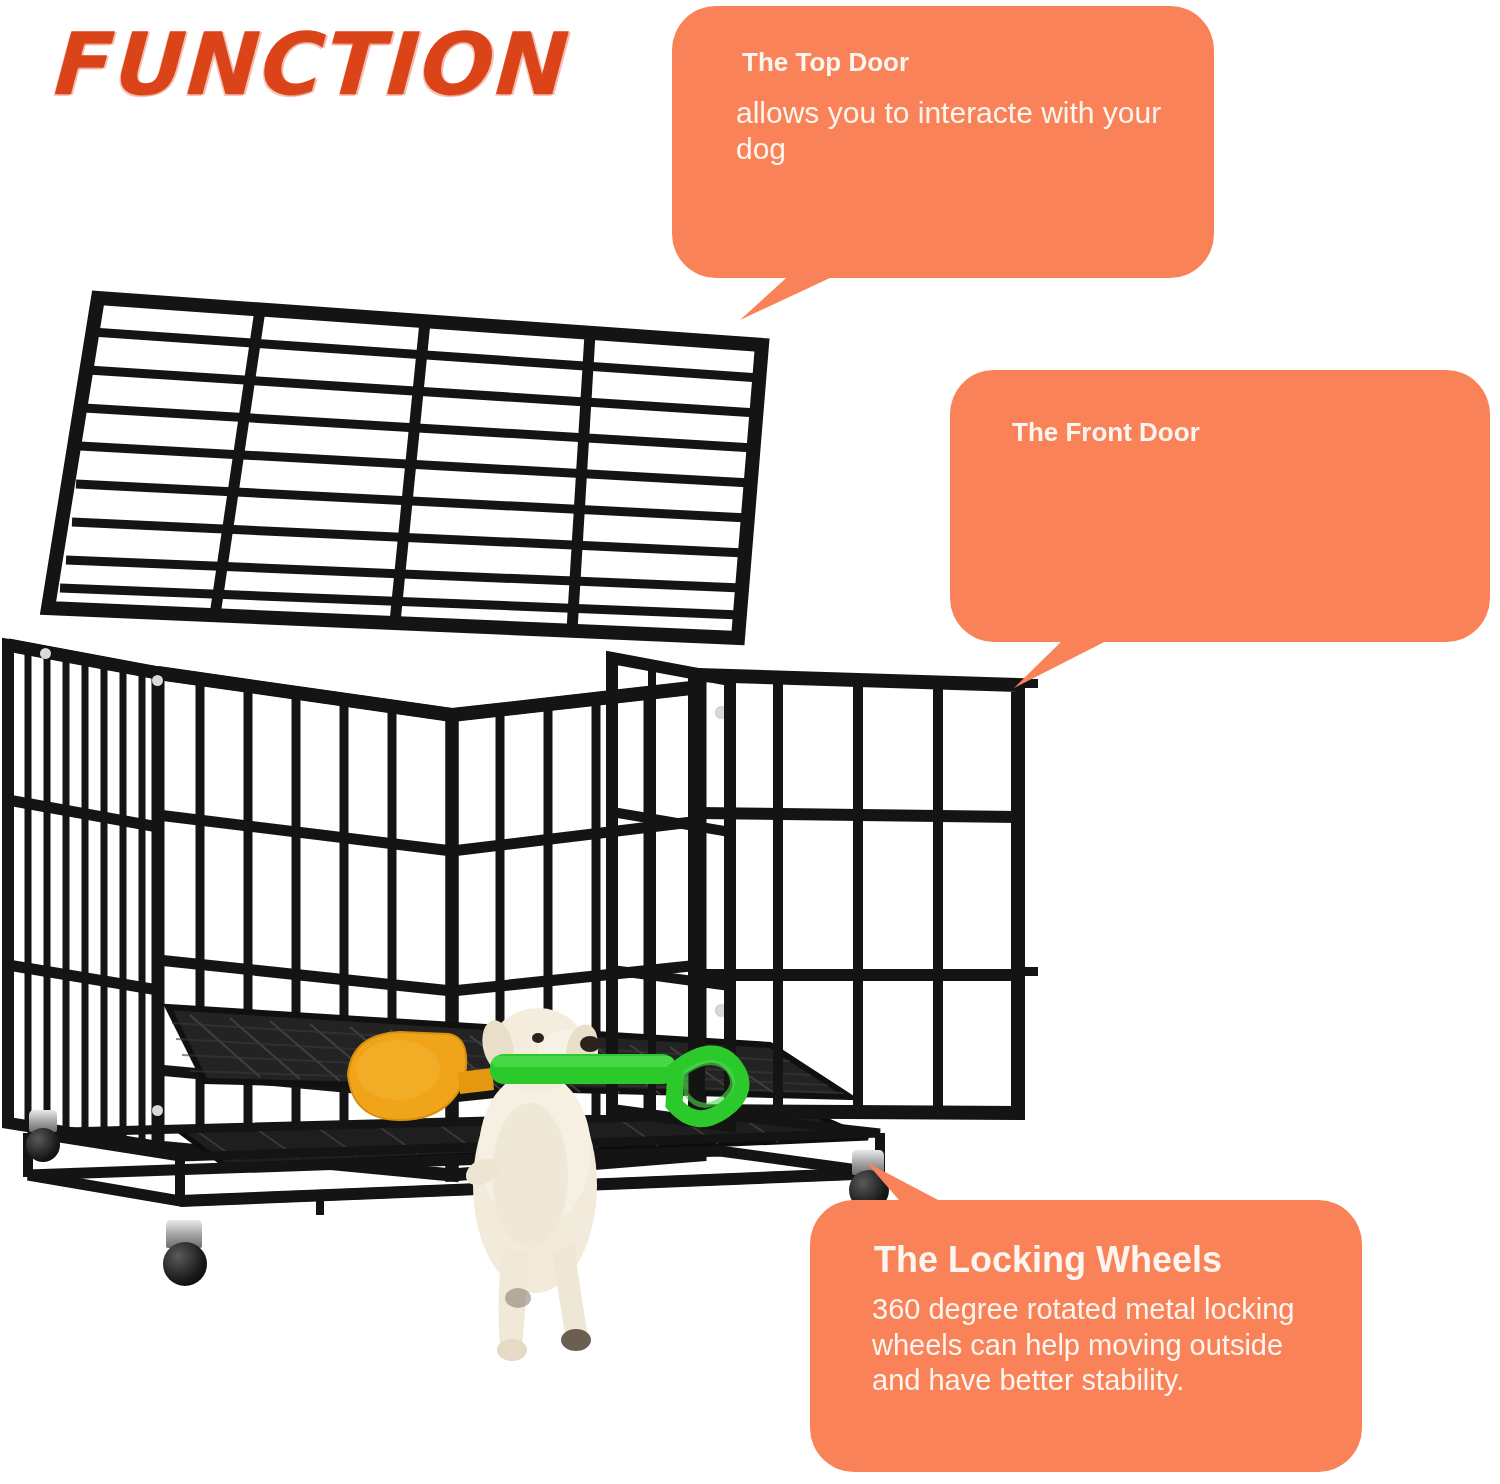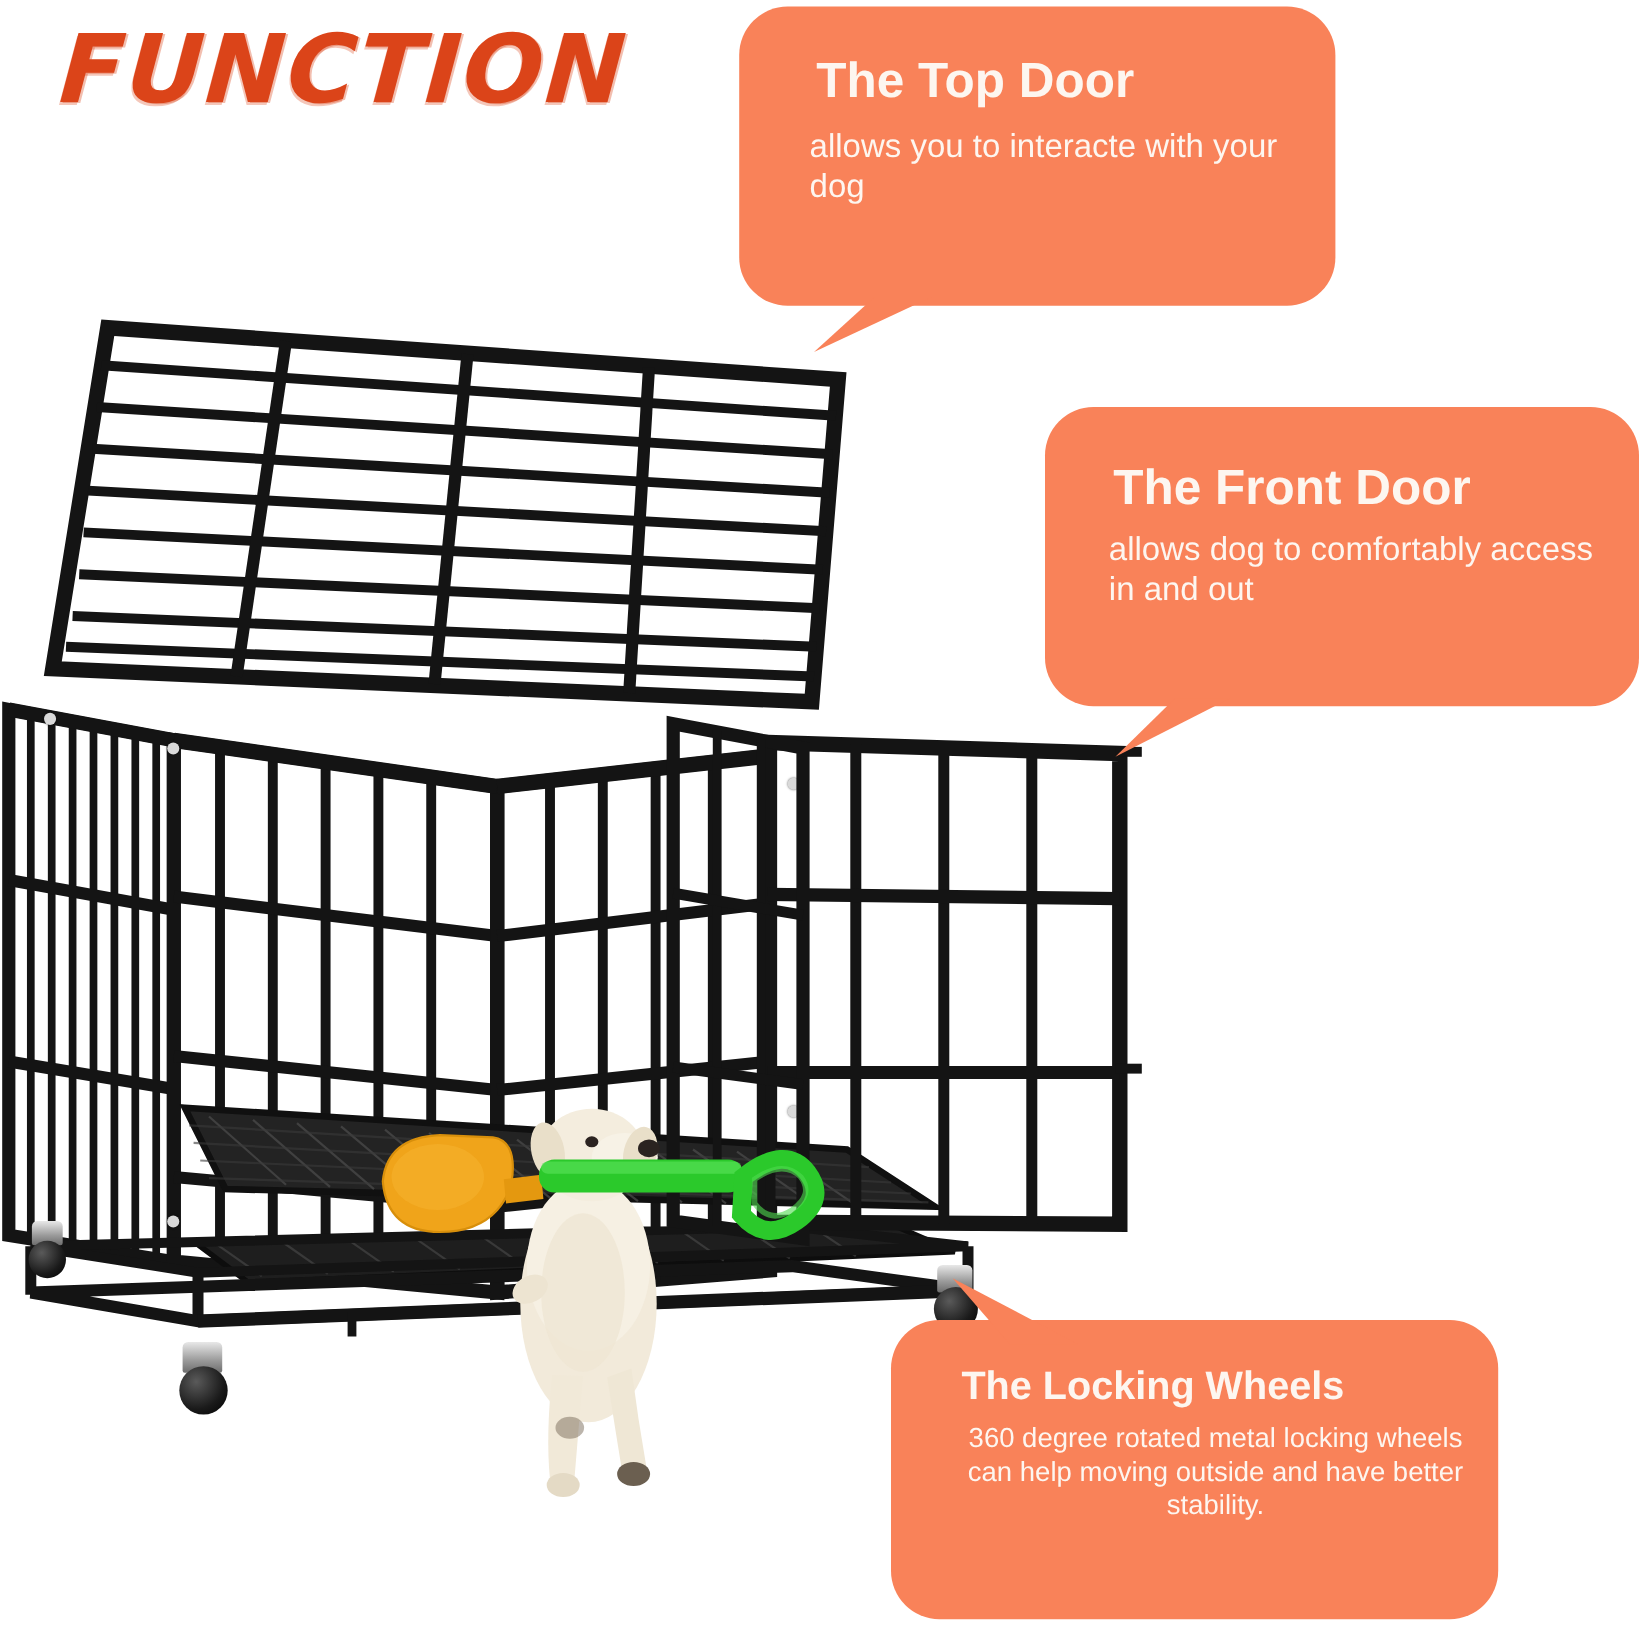--- a/index.html
+++ b/index.html
@@ -28,38 +28,38 @@
 
   
   .bubble{
     position:absolute;
     background:#F98259;
     border-radius:44px;
     box-sizing:border-box;
     color:#FDF6F0;
   }
   .bubble .b-head{
-    font-size:45px;font-weight:bold;
+    font-size:26px;font-weight:bold;
     line-height:1.12;
     white-space:nowrap;
   }
   .bubble .b-body{
     font-size:30px;font-weight:normal;
     line-height:1.20;
     margin-top:14px;
   }
 
   #bubble1{left:672px;top:6px;width:542px;height:272px;padding:42px 30px 0 70px;}
   #bubble1 .b-body{margin-left:-6px;margin-top:18px;}
   #bubble2{left:950px;top:370px;width:540px;height:272px;padding:48px 24px 0 62px;}
   #bubble2 .b-body{margin-left:-4px;}
   #bubble3{left:810px;top:1200px;width:552px;height:272px;padding:40px 24px 0 64px;}
   #bubble3 .b-body{margin-left:-2px;}
   #bubble3 .b-head{font-size:36px;}
-  #bubble3 .b-body{font-size:25px;line-height:1.22;margin-top:12px;text-align:center;}
+  #bubble3 .b-body{font-size:29px;line-height:1.22;margin-top:12px;}
 
   
   #product{position:absolute;left:0;top:270px;width:1060px;height:1070px;}
   .rivet{position:absolute;width:11px;height:11px;border-radius:50%;
          background:#d9d9d9;box-shadow:0 0 2px rgba(0,0,0,.6);}
   .wheel-brk{position:absolute;background:linear-gradient(180deg,#e8e8e8 0%,#9a9a9a 60%,#6d6d6d 100%);border-radius:5px 5px 2px 2px;}
   .wheel-tire{position:absolute;border-radius:50%;background:radial-gradient(circle at 35% 32%,#5a5a5a 0%,#1a1a1a 60%,#000 100%);}
 
   
   #dog{position:absolute;left:430px;top:730px;width:210px;height:370px;}
@@ -304,21 +304,20 @@
   <div class="bubble" id="bubble1">
     <div class="b-head">The Top Door</div>
     <div class="b-body">allows you to interacte with your dog</div>
   </div>
   <svg style="position:absolute;left:735px;top:268px;width:120px;height:60px;">
     <polygon points="60,2 112,2 5,52" fill="#F98259"></polygon>
   </svg>
 
   <div class="bubble" id="bubble2">
     <div class="b-head">The Front Door</div>
-    <div class="b-body">allows dog to comfortably access in and out</div>
   </div>
   <svg style="position:absolute;left:1010px;top:632px;width:120px;height:62px;">
     <polygon points="58,3 108,3 4,56" fill="#F98259"></polygon>
   </svg>
 
   <div class="bubble" id="bubble3">
     <div class="b-head">The Locking Wheels</div>
     <div class="b-body">360 degree rotated metal locking wheels can help moving outside and have better stability.</div>
   </div>
   <svg style="position:absolute;left:862px;top:1158px;width:140px;height:70px;">

